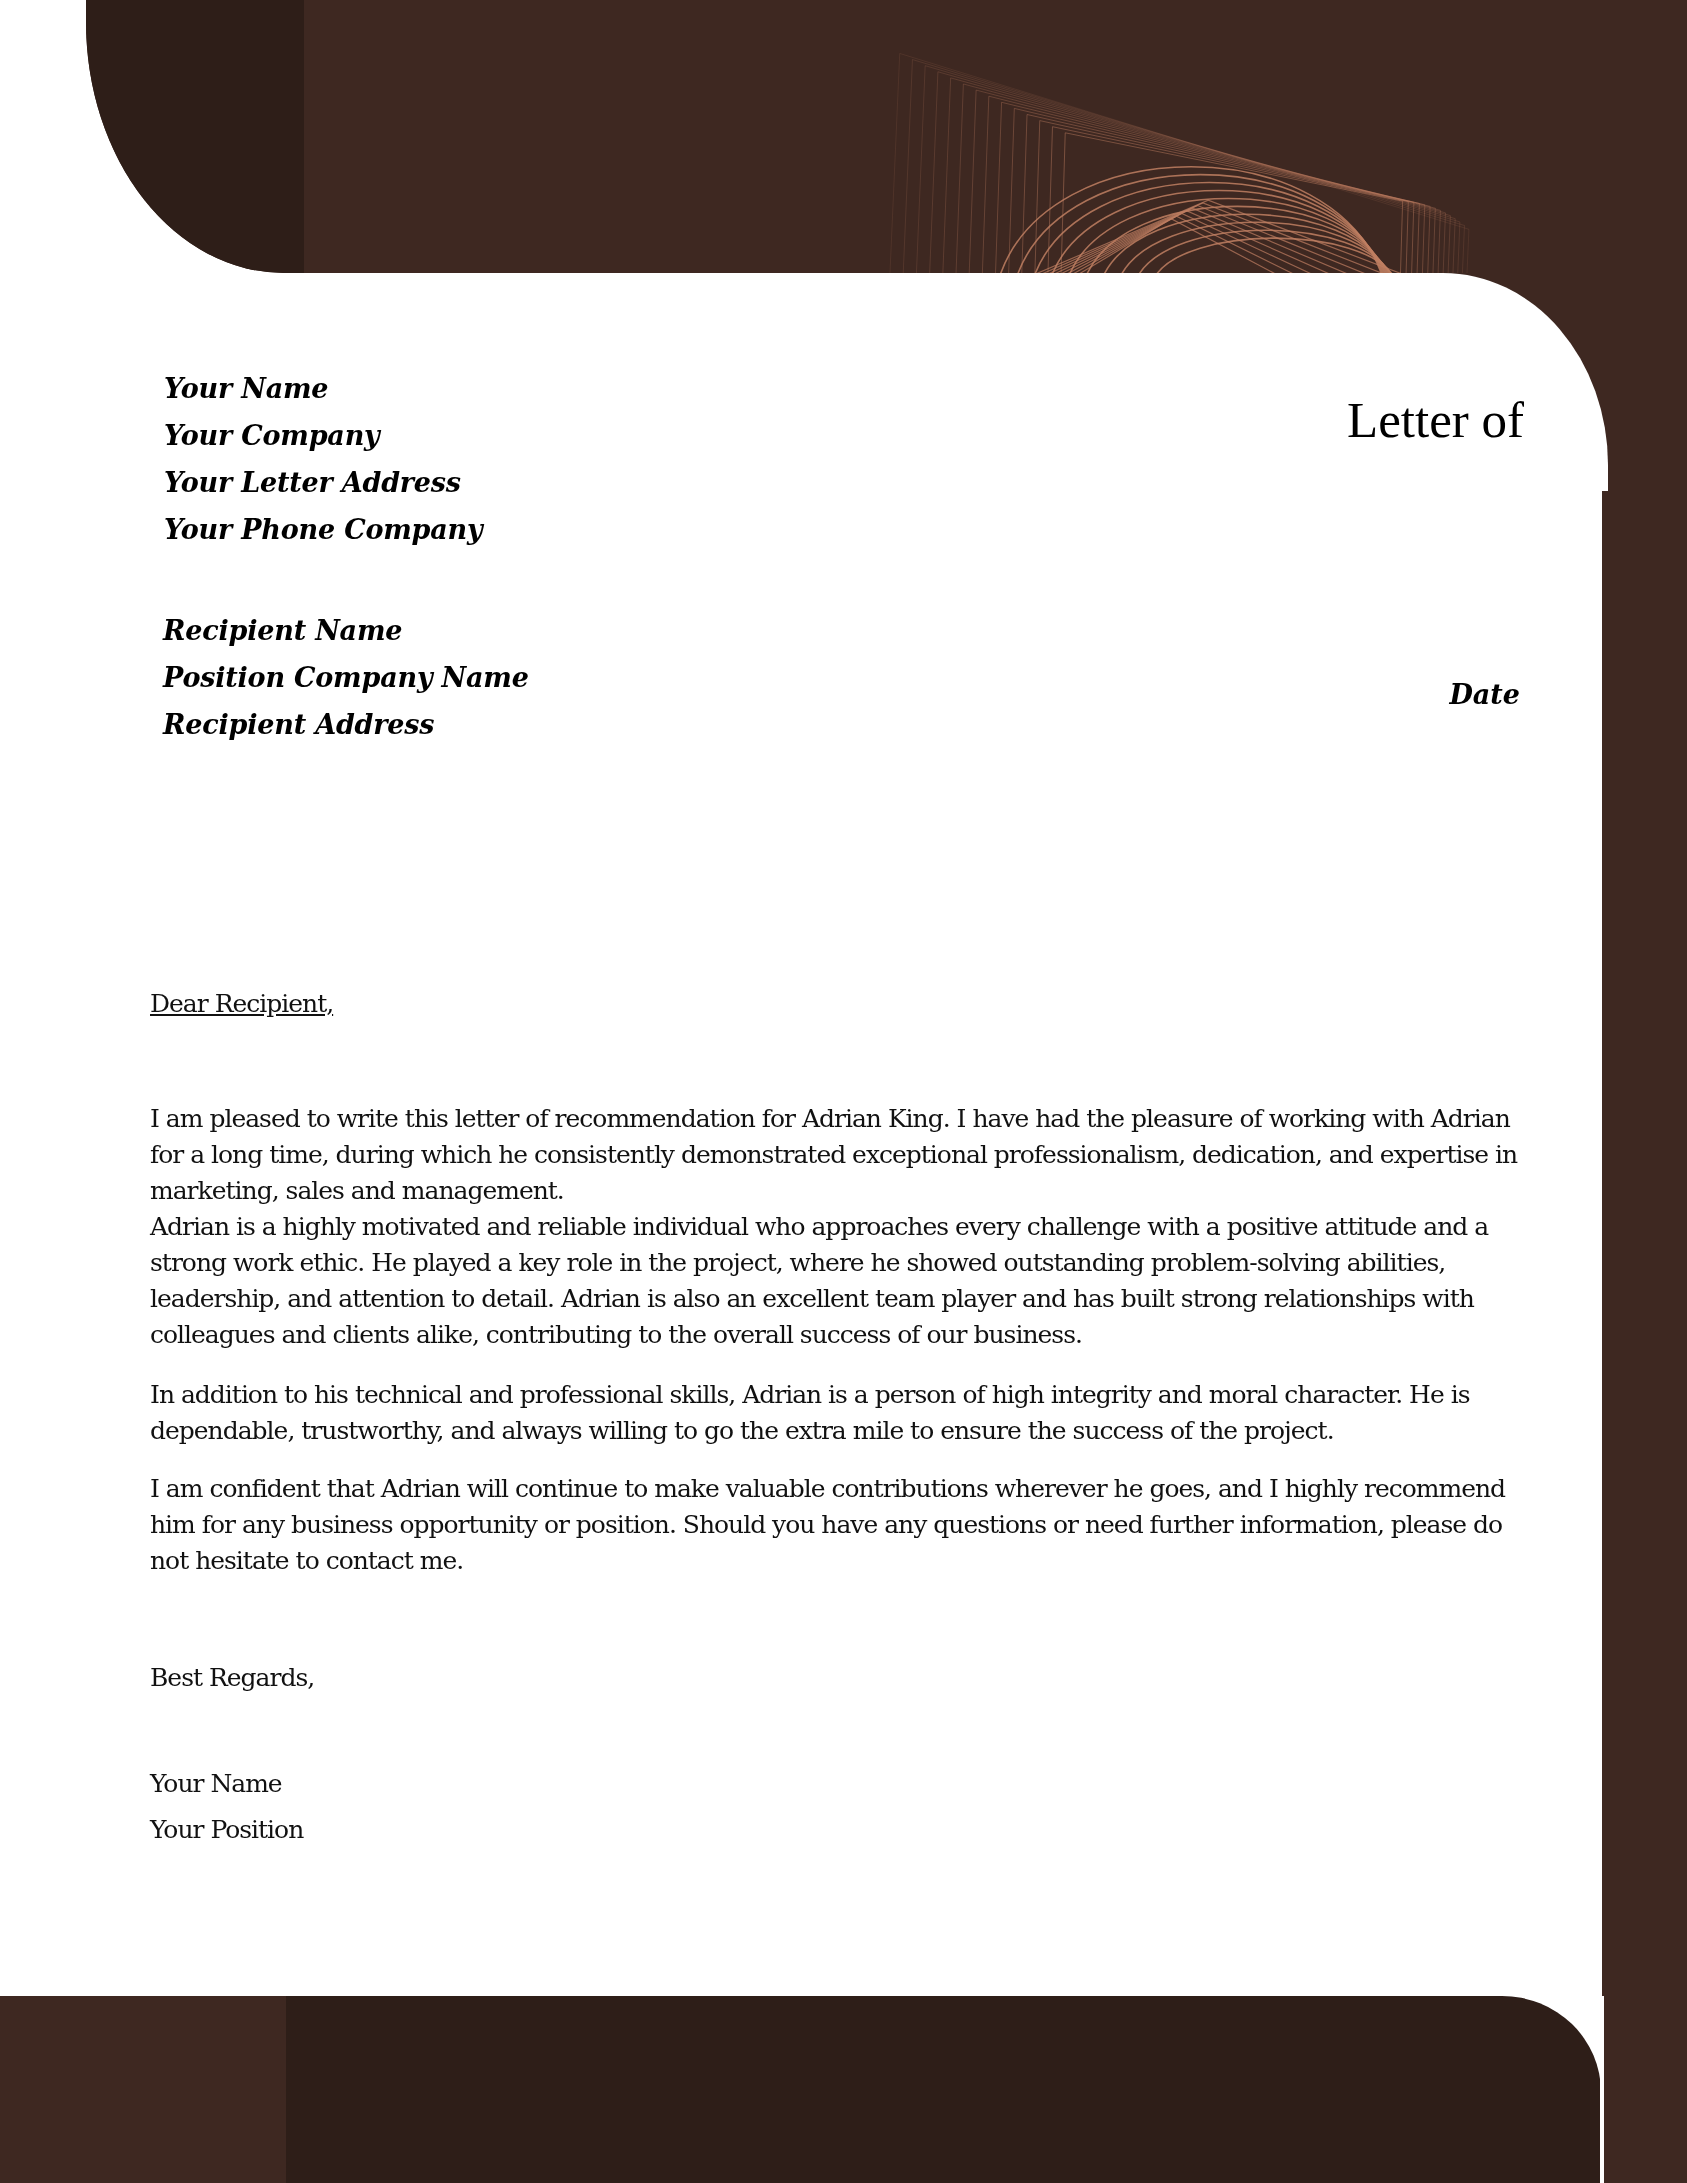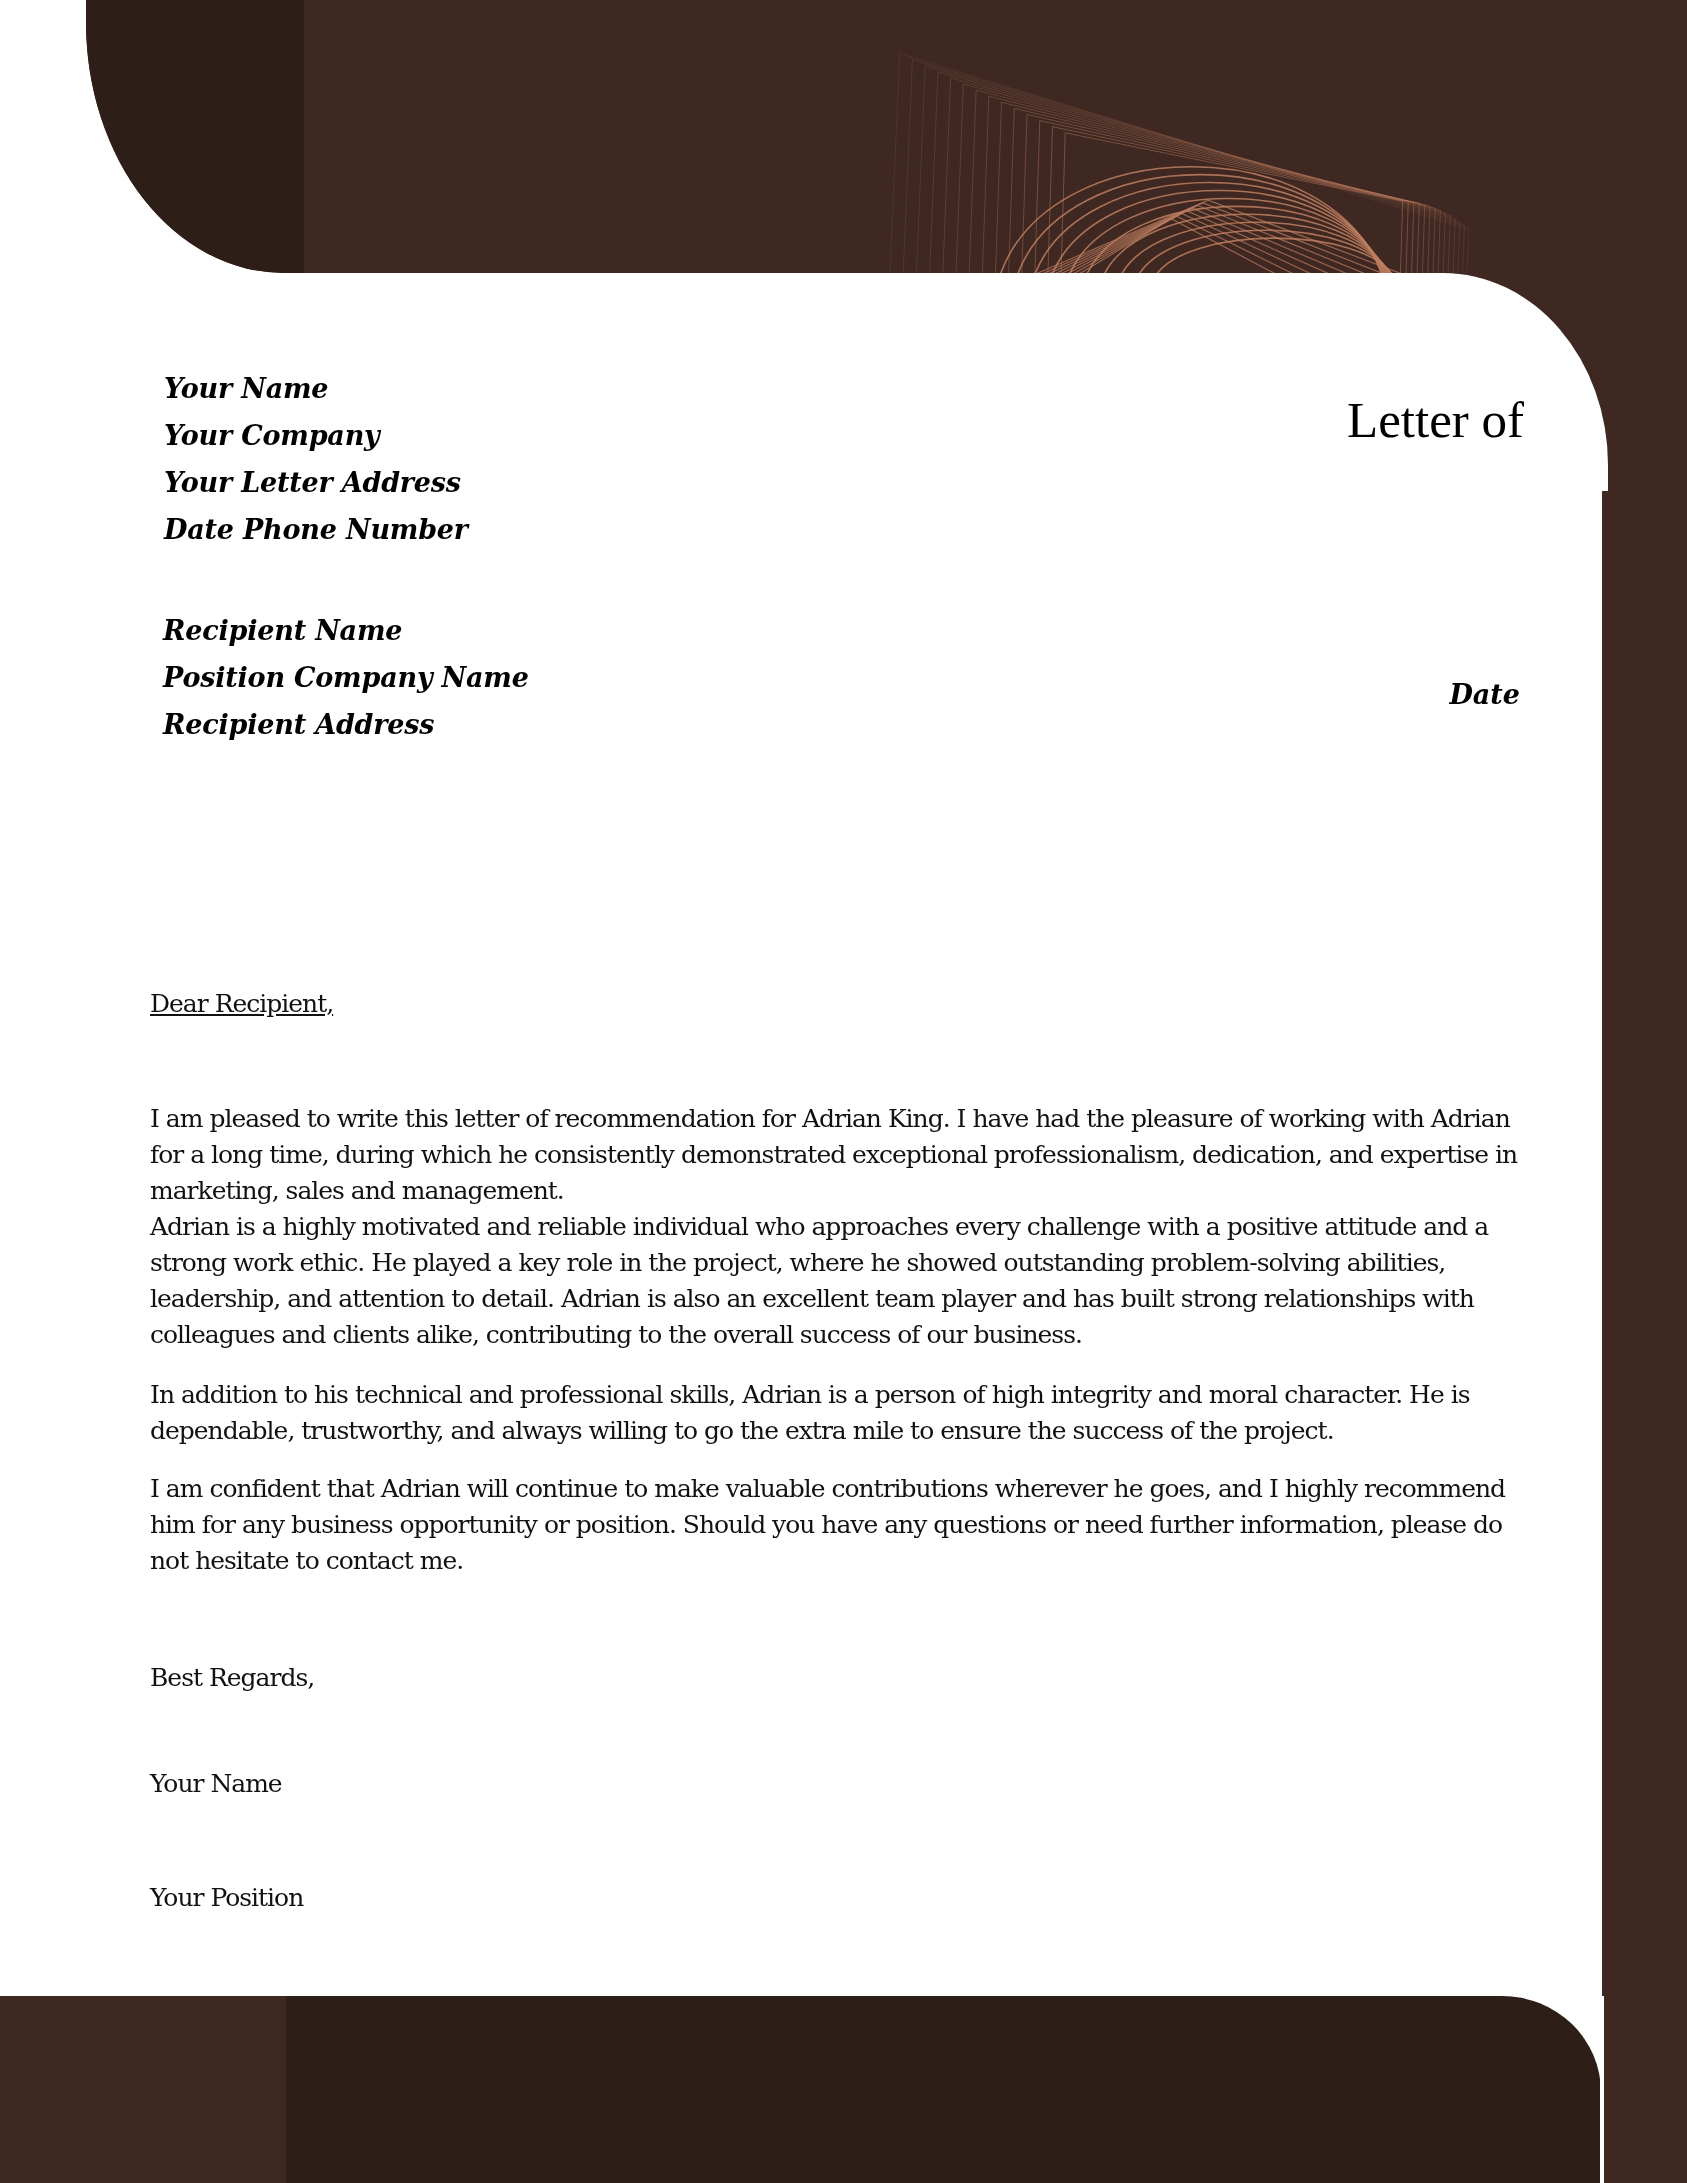--- a/index.html
+++ b/index.html
@@ -25,21 +25,21 @@
   #date { right: 167px; top: 675px; font-family: "DejaVu Serif", serif; font-style: italic; font-weight: bold; font-size: 27px; line-height: 40px; }
 
   .body { font-family: "DejaVu Serif", "Liberation Serif", serif; font-size: 25px; line-height: 36px; letter-spacing: -1px; color: #111; }
   #salutation { left: 150px; top: 986px; text-decoration: underline; }
   #para-1 { left: 150px; top: 1079px; width: 1383px; margin-top: 22px; }
   #para-2 { left: 150px; top: 1209px; width: 1383px; }
   #para-3 { left: 150px; top: 1377px; width: 1383px; }
   #para-4 { left: 150px; top: 1471px; width: 1383px; }
   #closing { left: 150px; top: 1660px; }
   #sig-name { left: 150px; top: 1766px; }
-  #sig-position { left: 150px; top: 1880px; }
+  #sig-position { left: 150px; top: 1812px; }
 </style>
 </head>
 <body>
 
 <div id="top-band" class="layer">
   <div id="top-stripe"></div>
 </div>
 <div id="right-band" class="layer"></div>
 <div id="right-corner" class="layer"></div>
 <svg id="deco" class="layer" viewBox="0 0 1080 372" preserveAspectRatio="none">
@@ -78,21 +78,21 @@
   </svg>
 <div id="footer" class="layer">
   <div id="footer-stripe"></div>
 </div>
 <div id="footer-gap" class="layer"></div>
 
 <div id="sender" class="layer serif bi">
   <span class="line">Your Name</span>
   <span class="line">Your Company</span>
   <span class="line">Your Letter Address</span>
-  <span class="line">Date Phone Number</span>
+  <span class="line">Your Phone Company</span>
 </div>
 
 <div id="recipient" class="layer serif bi">
   <span class="line">Recipient Name</span>
   <span class="line">Position Company Name</span>
   <span class="line">Recipient Address</span>
 </div>
 
 <div id="title" class="layer">
   <span class="line">Letter of</span>

